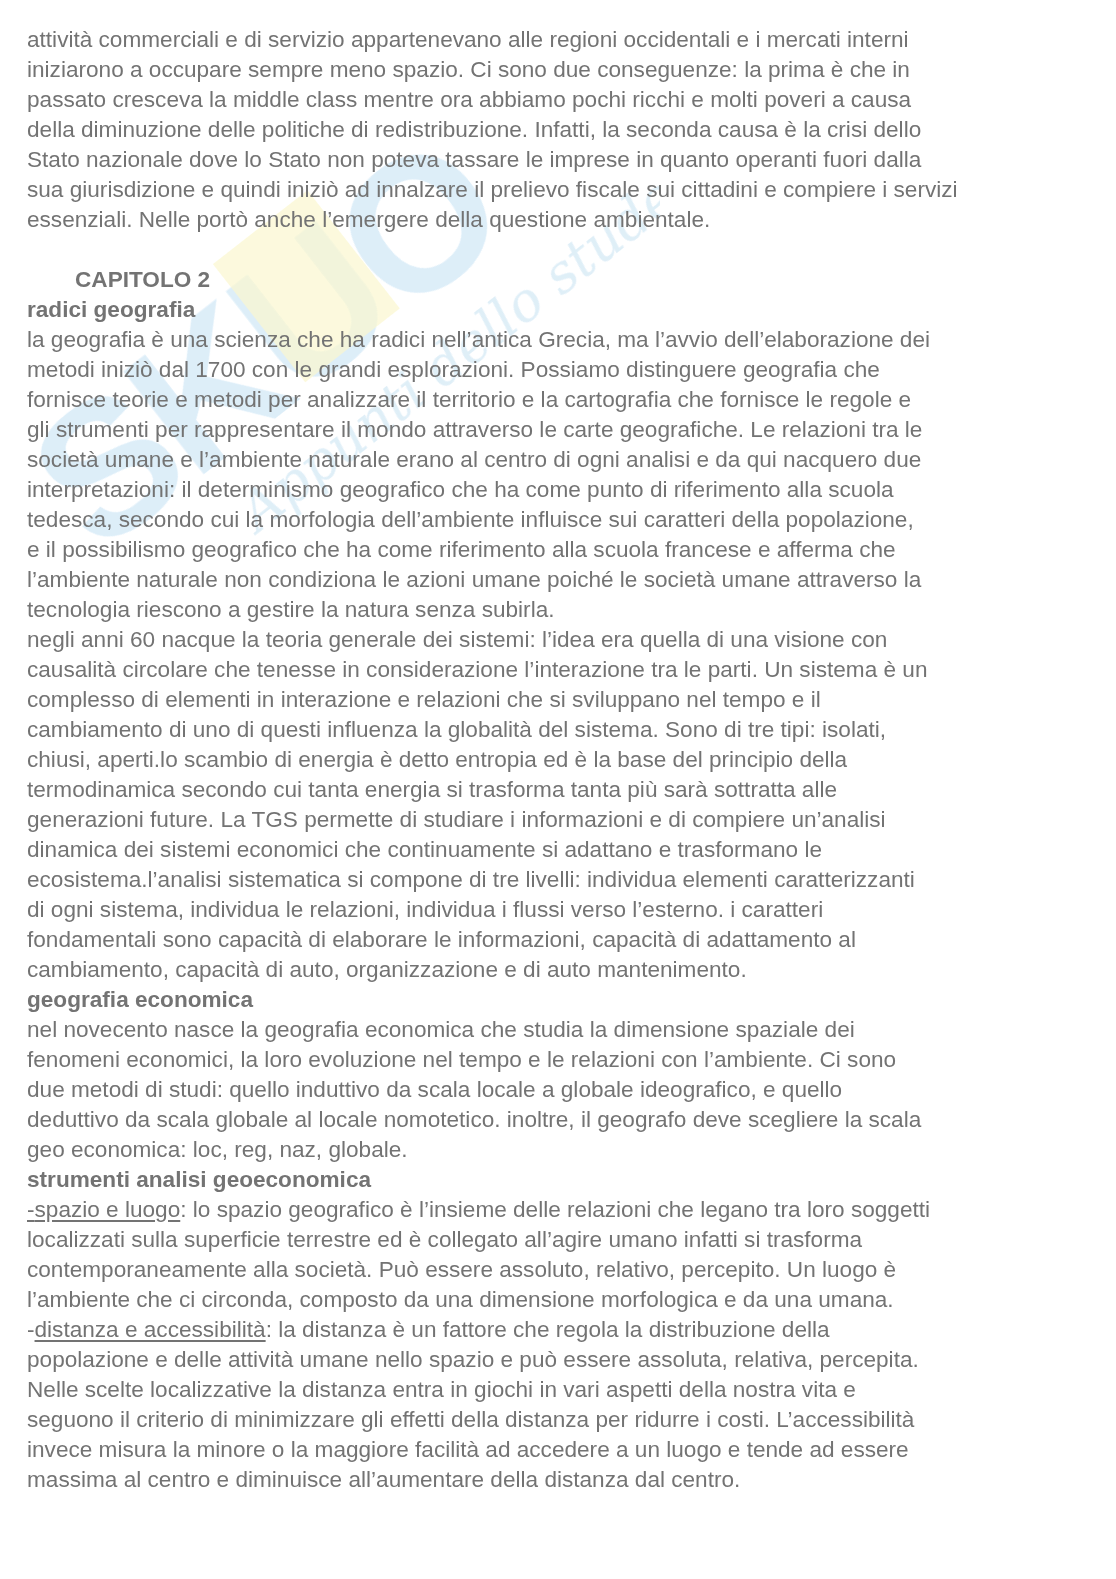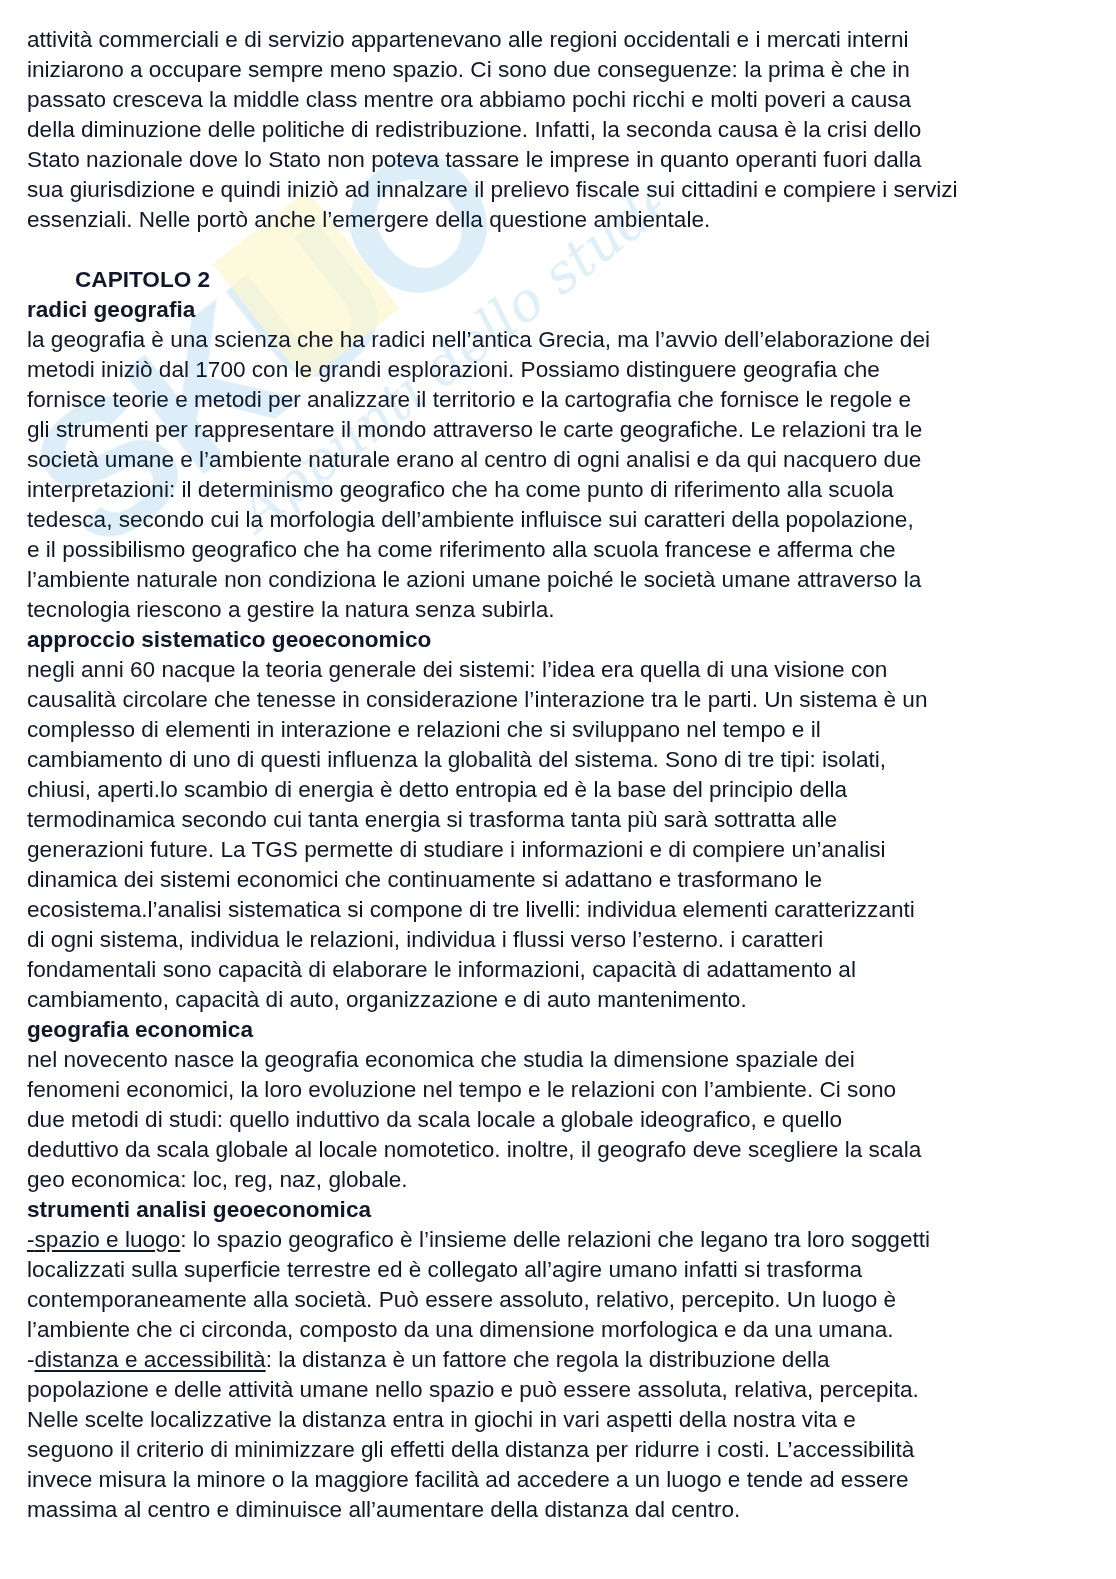--- a/index.html
+++ b/index.html
@@ -8,21 +8,21 @@
     position: absolute; left: 0; top: 0; width: 1116px; height: 1579px;
     background: #ffffff;
   }
   .watermark {
     position: absolute; left: 20px; top: 40px; width: 640px; height: 520px;
     pointer-events: none; z-index: 0;
   }
   .content {
     position: absolute; left: 27px; top: 25px; width: 1070px; z-index: 1;
     font-family: "Liberation Sans", sans-serif;
-    font-size: 22.6px; line-height: 30px; color: #0f172a;
+    font-size: 22.6px; line-height: 30px; color: #737373;
   }
   .line { display: block; white-space: nowrap; height: 30px; }
   .spacer { display: block; height: 30px; }
   .chapter { font-weight: bold; margin-left: 48px; }
   .heading { font-weight: bold; text-underline-offset: 3px; text-decoration-thickness: 2px; }
   .u { text-decoration: underline; text-underline-offset: 3px; }
 </style>
 </head>
 <body>
 
@@ -60,21 +60,20 @@
       <span class="line">gli strumenti per rappresentare il mondo attraverso le carte geografiche. Le relazioni tra le</span>
       <span class="line">società umane e l’ambiente naturale erano al centro di ogni analisi e da qui nacquero due</span>
       <span class="line">interpretazioni: il determinismo geografico che ha come punto di riferimento alla scuola</span>
       <span class="line">tedesca, secondo cui la morfologia dell’ambiente influisce sui caratteri della popolazione,</span>
       <span class="line">e il possibilismo geografico che ha come riferimento alla scuola francese e afferma che</span>
       <span class="line">l’ambiente naturale non condiziona le azioni umane poiché le società umane attraverso la</span>
       <span class="line">tecnologia riescono a gestire la natura senza subirla.</span>
     </div>
 
     <div>
-      <span class="line"><span class="heading">approccio sistematico geoeconomico</span></span>
       <span class="line">negli anni 60 nacque la teoria generale dei sistemi: l’idea era quella di una visione con</span>
       <span class="line">causalità circolare che tenesse in considerazione l’interazione tra le parti. Un sistema è un</span>
       <span class="line">complesso di elementi in interazione e relazioni che si sviluppano nel tempo e il</span>
       <span class="line">cambiamento di uno di questi influenza la globalità del sistema. Sono di tre tipi: isolati,</span>
       <span class="line">chiusi, aperti.lo scambio di energia è detto entropia ed è la base del principio della</span>
       <span class="line">termodinamica secondo cui tanta energia si trasforma tanta più sarà sottratta alle</span>
       <span class="line">generazioni future. La TGS permette di studiare i informazioni e di compiere un’analisi</span>
       <span class="line">dinamica dei sistemi economici che continuamente si adattano e trasformano le</span>
       <span class="line">ecosistema.l’analisi sistematica si compone di tre livelli: individua elementi caratterizzanti</span>
       <span class="line">di ogni sistema, individua le relazioni, individua i flussi verso l’esterno. i caratteri</span>

